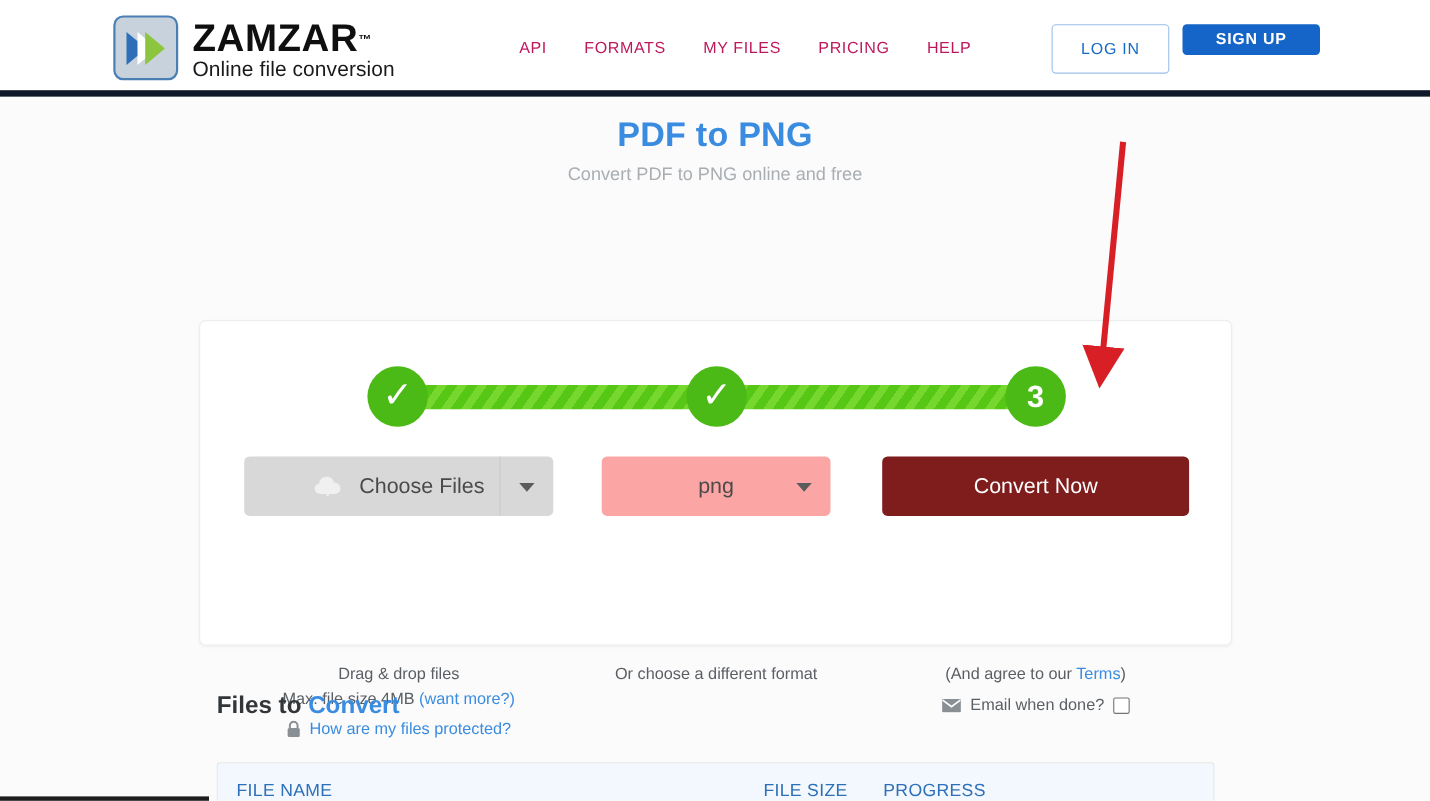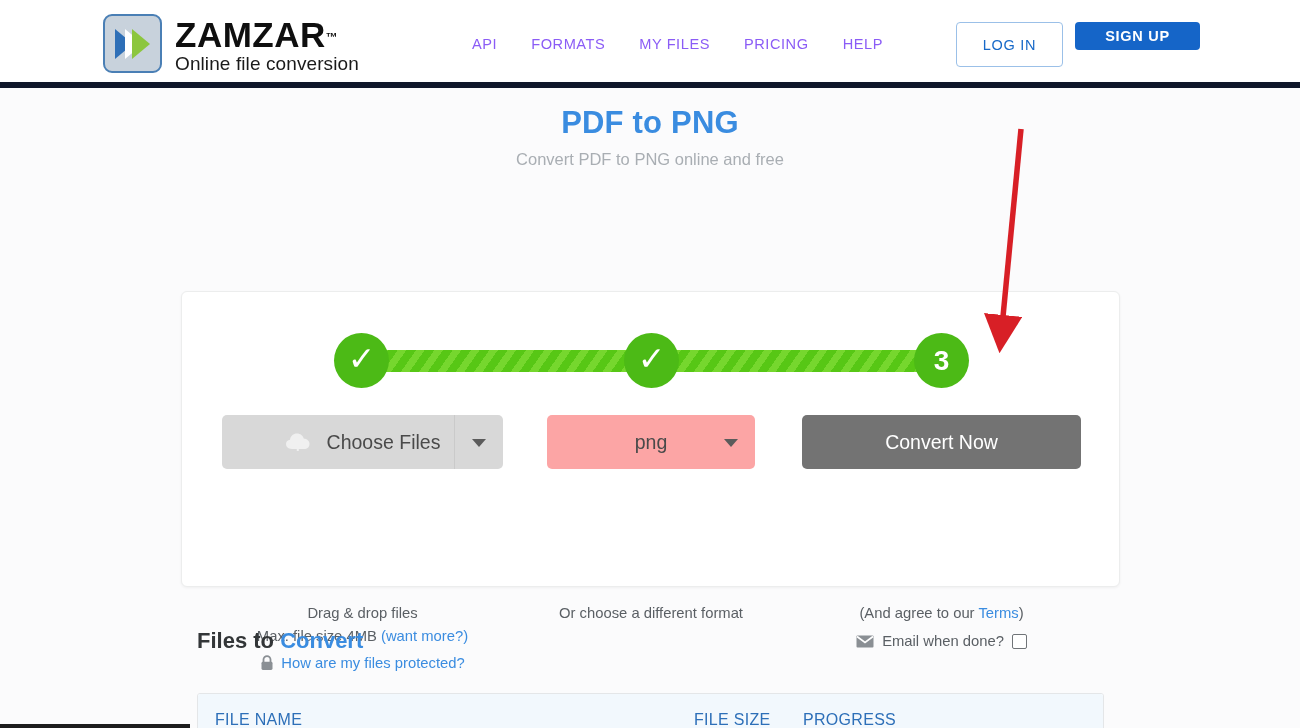--- a/index.html
+++ b/index.html
@@ -57,21 +57,21 @@
   }
 
   .nav {
     position: absolute;
     left: 455px; top: 0;
     height: 88px;
     display: flex; align-items: center;
     gap: 0px;
   }
   .nav a {
-    color: #8b5cf6;
+    color: #be185d;
     font-size: 14.6px;
     letter-spacing: 0.55px;
     text-decoration: none;
     padding: 8px 17px;
     display: inline-flex; align-items: center;
     white-space: nowrap;
     text-align: right;
   }
   .caret-down {
     display: inline-block;
@@ -227,21 +227,21 @@
     background: #fca5a5;
     border-radius: 5px;
     display: flex; align-items: center; justify-content: center;
     cursor: pointer;
   }
   .fmt-label { color: #4a4a4a; font-size: 19.5px; }
   .convert-btn {
     position: absolute;
     left: 620px; top: 0;
     width: 279px; height: 54px;
-    background: #737373;
+    background: #7f1d1d;
     border-radius: 5px;
     display: flex; align-items: center; justify-content: center;
     color: #fff;
     font-size: 19.5px;
     cursor: pointer;
   }
 
   .hint {
     position: absolute;
     font-size: 14.8px;

